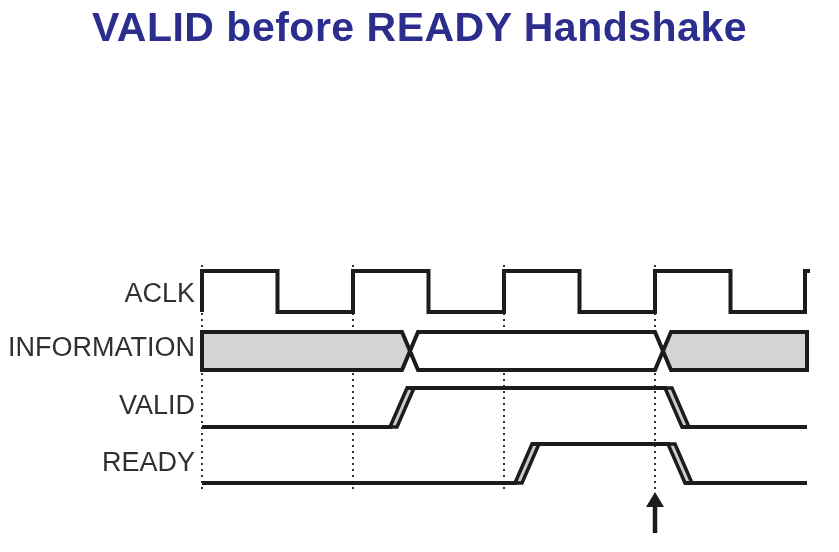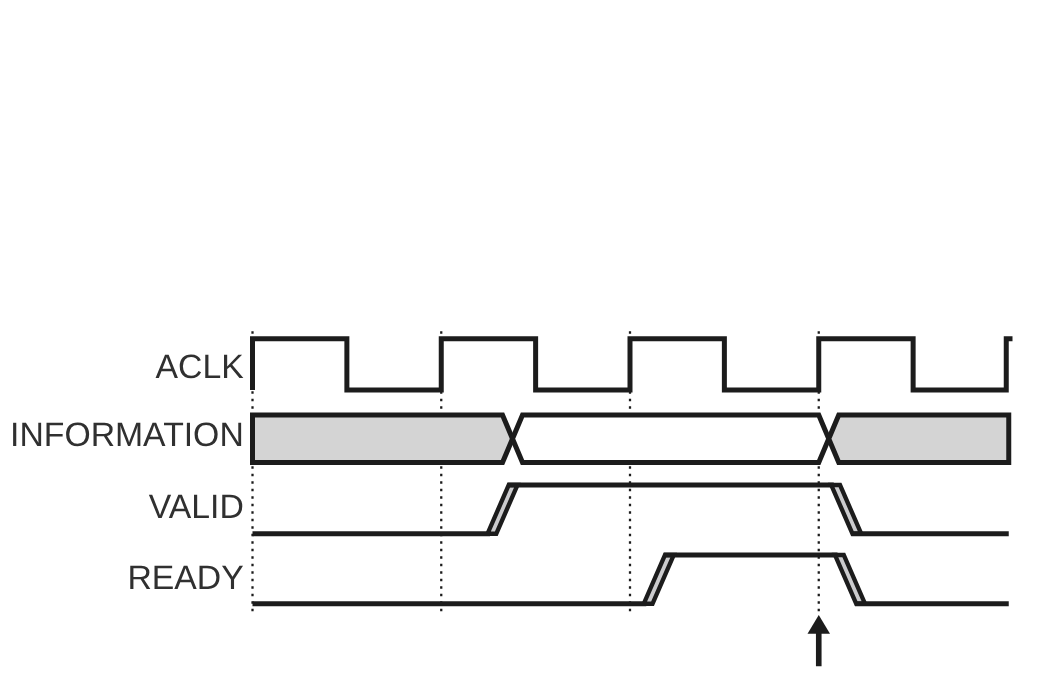--- a/index.html
+++ b/index.html
@@ -24,20 +24,21 @@
   }
   svg.diagram { position: absolute; left: 0; top: 0; display: block; }
   svg.diagram text {
     font-family: "Liberation Sans", sans-serif;
   }
 </style>
 </head>
 <body>
 
 <div class="slide" style="background: rgb(255, 255, 255);">
+  <div class="title" style="color: rgb(44, 46, 142);">VALID before READY Handshake</div>
   <svg class="diagram" width="839" height="552" viewBox="0 0 839 552">
       <line x1="202" y1="265" x2="202" y2="491" stroke="#1c1c1c" stroke-width="1.8" stroke-dasharray="2 4"></line>
       <line x1="353" y1="265" x2="353" y2="491" stroke="#1c1c1c" stroke-width="1.8" stroke-dasharray="2 4"></line>
       <line x1="504" y1="265" x2="504" y2="491" stroke="#1c1c1c" stroke-width="1.8" stroke-dasharray="2 4"></line>
       <line x1="655" y1="265" x2="655" y2="491" stroke="#1c1c1c" stroke-width="1.8" stroke-dasharray="2 4"></line>
       <path d="M 202 312 L 202 312 L 202 271 L 277.5 271 L 277.5 312 L 353 312 L 353 312 L 353 271 L 428.5 271 L 428.5 312 L 504 312 L 504 312 L 504 271 L 579.5 271 L 579.5 312 L 655 312 L 655 312 L 655 271 L 730.5 271 L 730.5 312 L 805 312 L 805 312 L 805 271 L 810 271" fill="none" stroke="#1c1c1c" stroke-width="4" stroke-linejoin="miter"></path>
       <polygon points="202,332 402,332 410,351 402,370 202,370" fill="#d4d4d4" stroke="#1c1c1c" stroke-width="4" stroke-linejoin="miter"></polygon>
       <polygon points="410,351 418,332 655,332 663,351 655,370 418,370" fill="#ffffff" stroke="#1c1c1c" stroke-width="4" stroke-linejoin="miter"></polygon>
       <polygon points="663,351 671,332 807,332 807,370 671,370" fill="#d4d4d4" stroke="#1c1c1c" stroke-width="4" stroke-linejoin="miter"></polygon>
       <polygon points="390,427 407,388 414,388 397,427" fill="#cbcbcd" stroke="#1c1c1c" stroke-width="3.5"></polygon>

